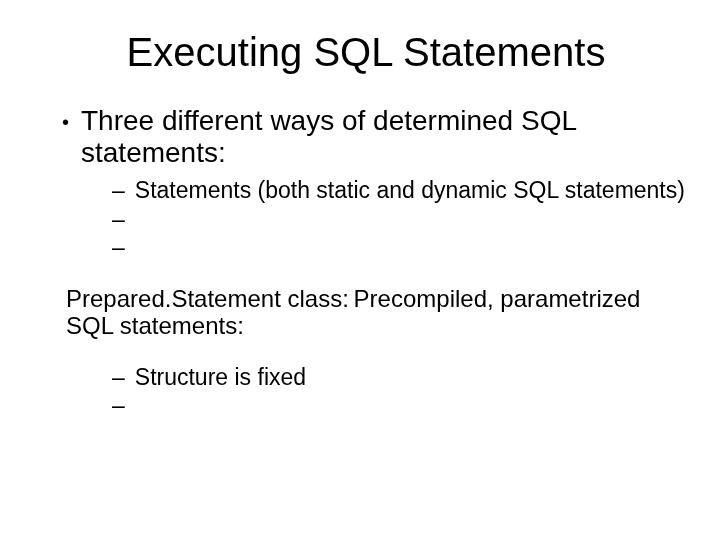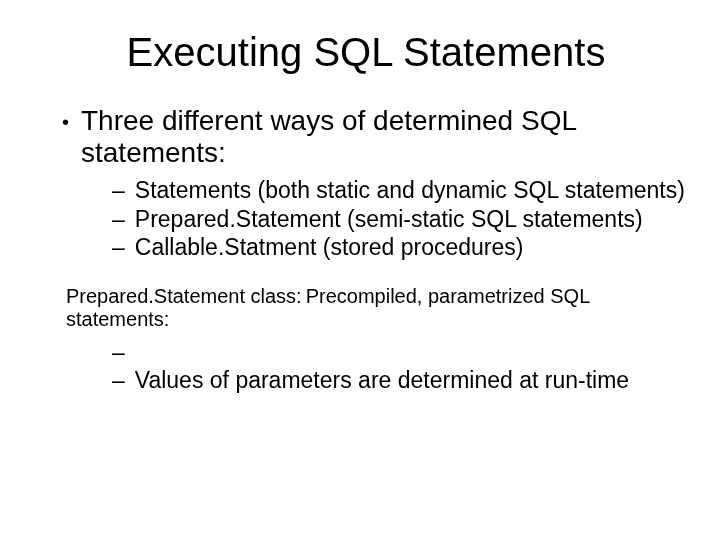--- a/index.html
+++ b/index.html
@@ -40,23 +40,23 @@
     display: flex;
     align-items: flex-start;
     font-size: 23px;
     line-height: 1.15;
     margin: 0 0 2px 72px;
   }
   .bullet-l2 .dash {
     margin-right: 10px;
   }
   .para-l0 {
-    font-size: 20px;
+    font-size: 24px;
     line-height: 1.15;
-    margin: 12px 0 6px 26px;
+    margin: 12px 0 22px 26px;
     text-indent: -0px;
   }
   .gap-small { height: 2px; }
   .gap-med { height: 10px; }
 </style>
 </head>
 <body>
 
 <div class="slide">
 
@@ -68,36 +68,34 @@
   </div>
 
   <div class="gap-small"></div>
 
   <div class="bullet-l2">
     <span class="dash">–</span>
     <span>Statements (both static and dynamic SQL statements)</span>
   </div>
   <div class="bullet-l2">
     <span class="dash">–</span>
-    <span>Prepared.Statement (semi-static SQL statements)</span>
   </div>
   <div class="bullet-l2">
     <span class="dash">–</span>
-    <span>Callable.Statment (stored procedures)</span>
   </div>
 
   <div class="gap-med"></div>
 
   <div class="para-l0">
     <span>Prepared.Statement class: Precompiled, parametrized SQL statements:</span>
   </div>
 
   <div class="gap-small"></div>
 
   <div class="bullet-l2">
     <span class="dash">–</span>
+    <span>Structure is fixed</span>
   </div>
   <div class="bullet-l2">
     <span class="dash">–</span>
-    <span>Values of parameters are determined at run-time</span>
   </div>
 
 </div>
 
 </body></html>

